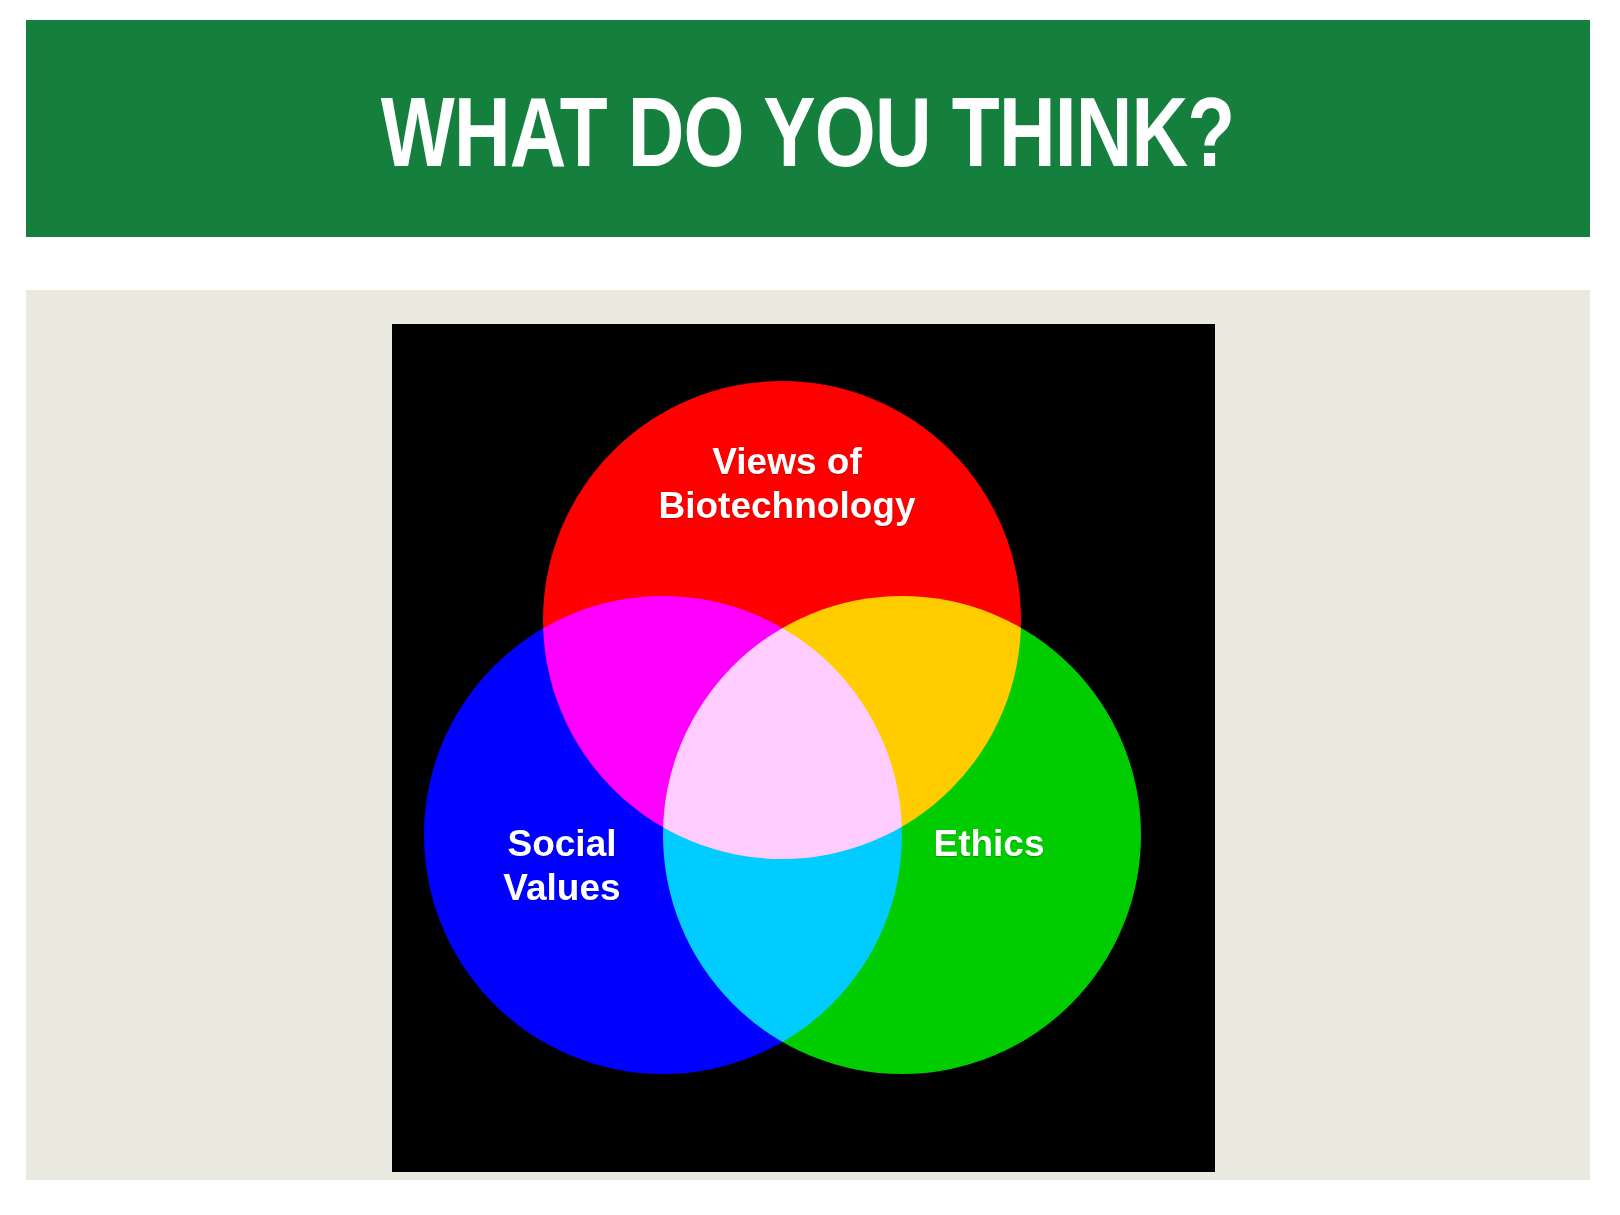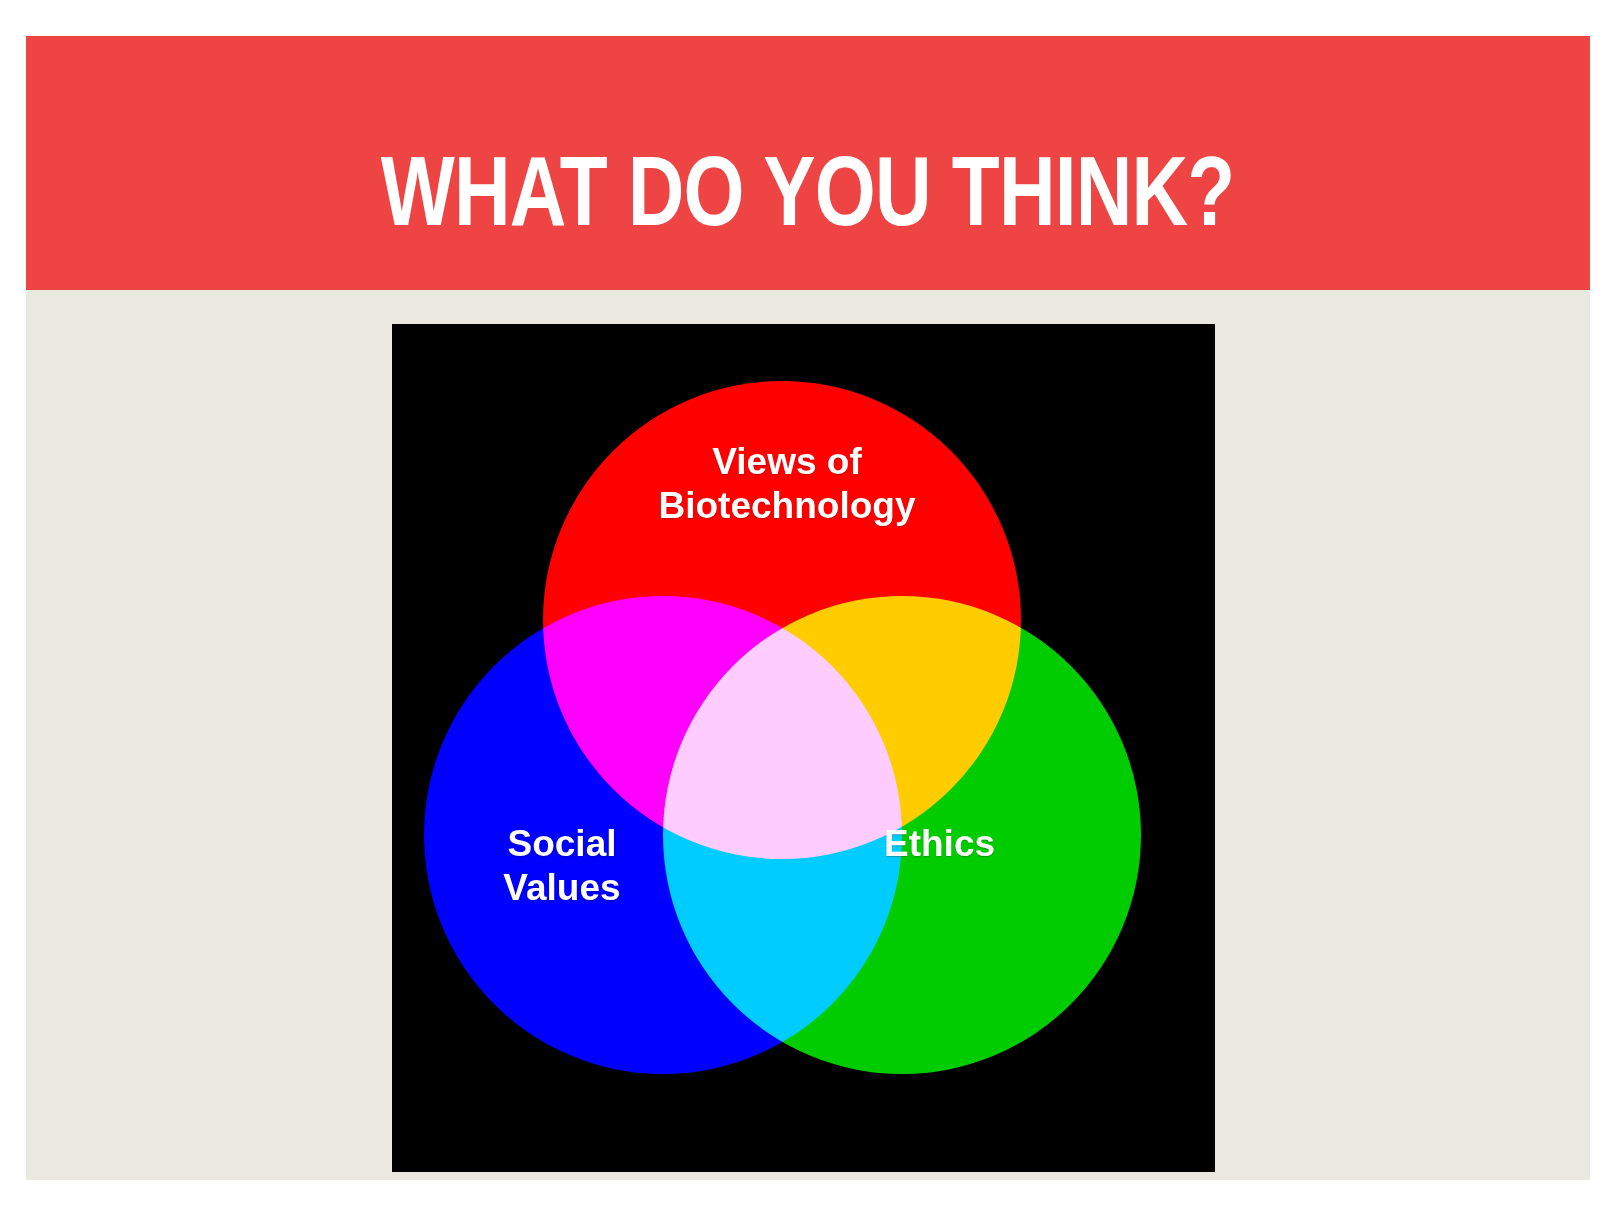--- a/index.html
+++ b/index.html
@@ -21,24 +21,24 @@
     left: 0; top: 0;
     width: 1620px;
     height: 1215px;
     background: #ffffff;
   }
 
   
   #title-band {
     position: absolute;
     left: 26px;
-    top: 36px;
+    top: 20px;
     width: 1564px;
-    height: 303px;
-    background: #ef4444;
+    height: 217px;
+    background: #15803d;
     box-sizing: border-box;
     display: flex;
     align-items: center;
     justify-content: center;
   }
 
   #slide-title {
     color: #ffffff;
     font-family: "Liberation Sans Narrow", "Liberation Sans", sans-serif;
     font-weight: bold;
@@ -137,21 +137,21 @@
   #label-social {
     left: 60px;
     top: 498px;
     width: 220px;
   }
 
   #label-ethics {
     left: 492px;
     top: 498px;
     width: 210px;
-    text-align: left;
+    text-align: center;
   }
 </style>
 </head>
 <body>
 
 <div id="slide">
 
   <div id="title-band">
     <h1 id="slide-title">WHAT DO YOU THINK?</h1>
   </div>

